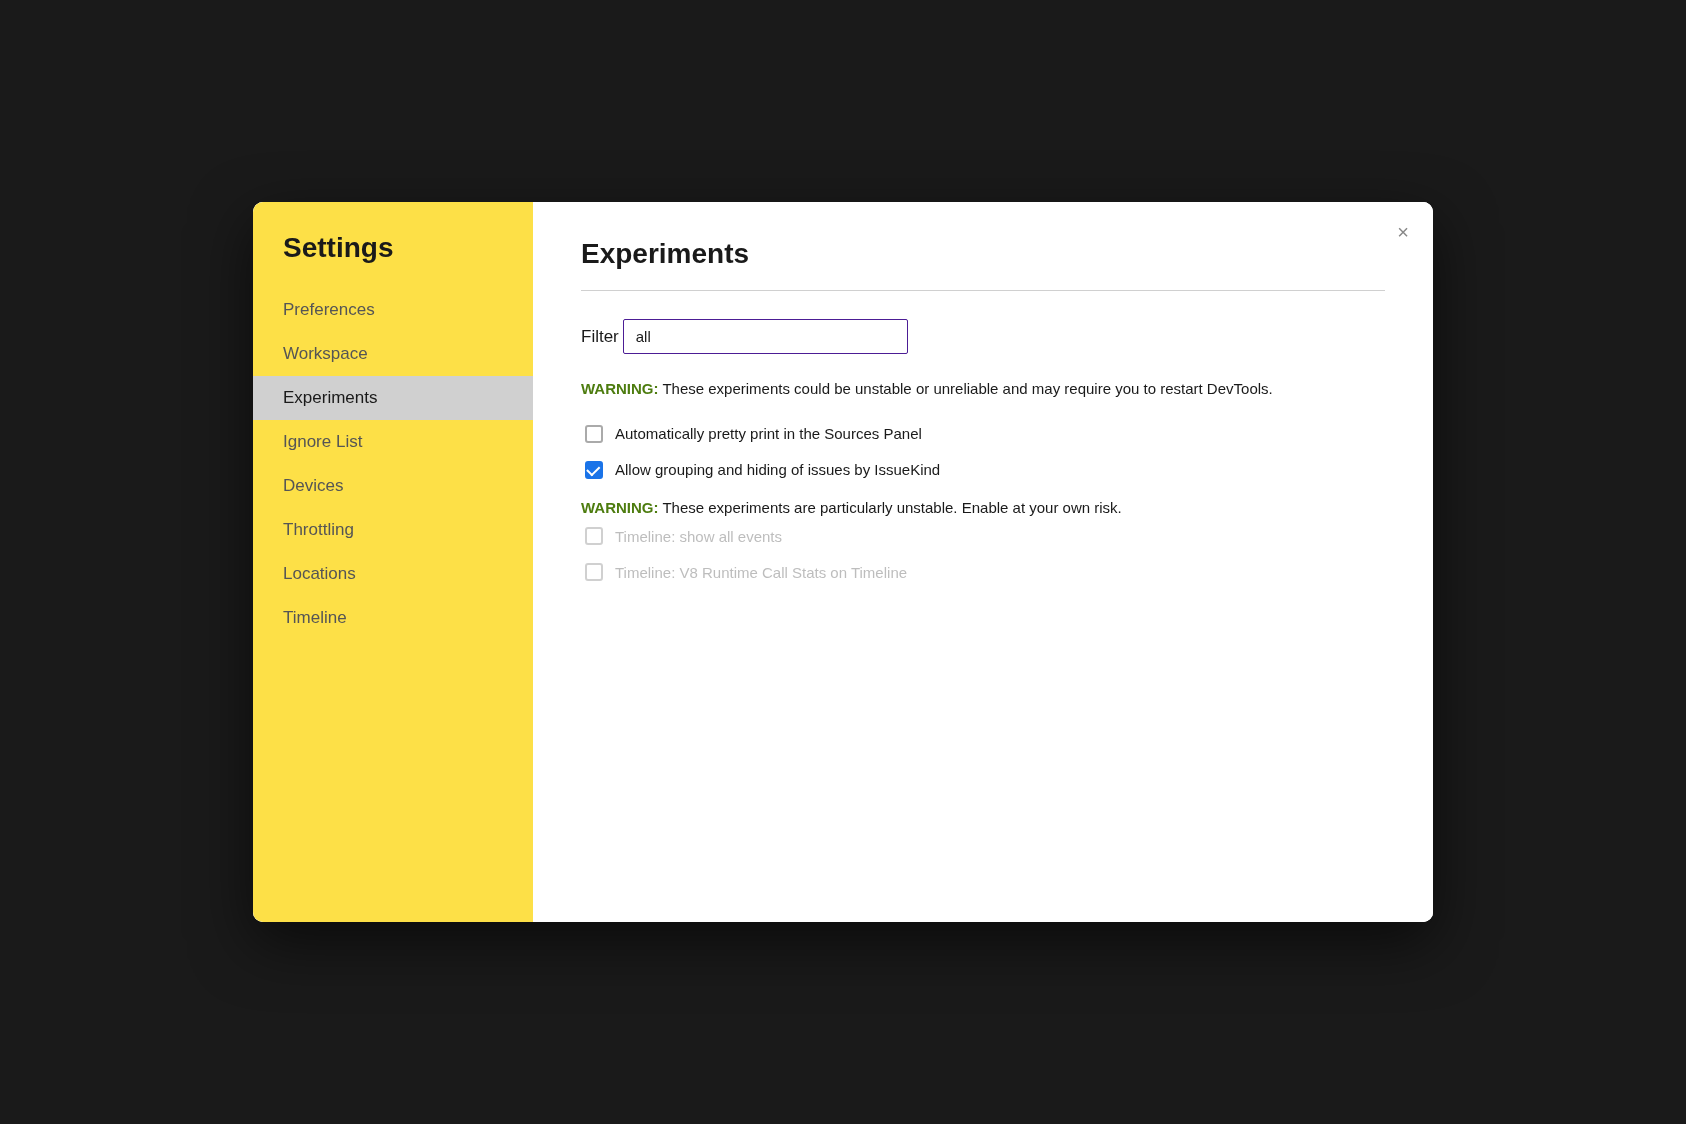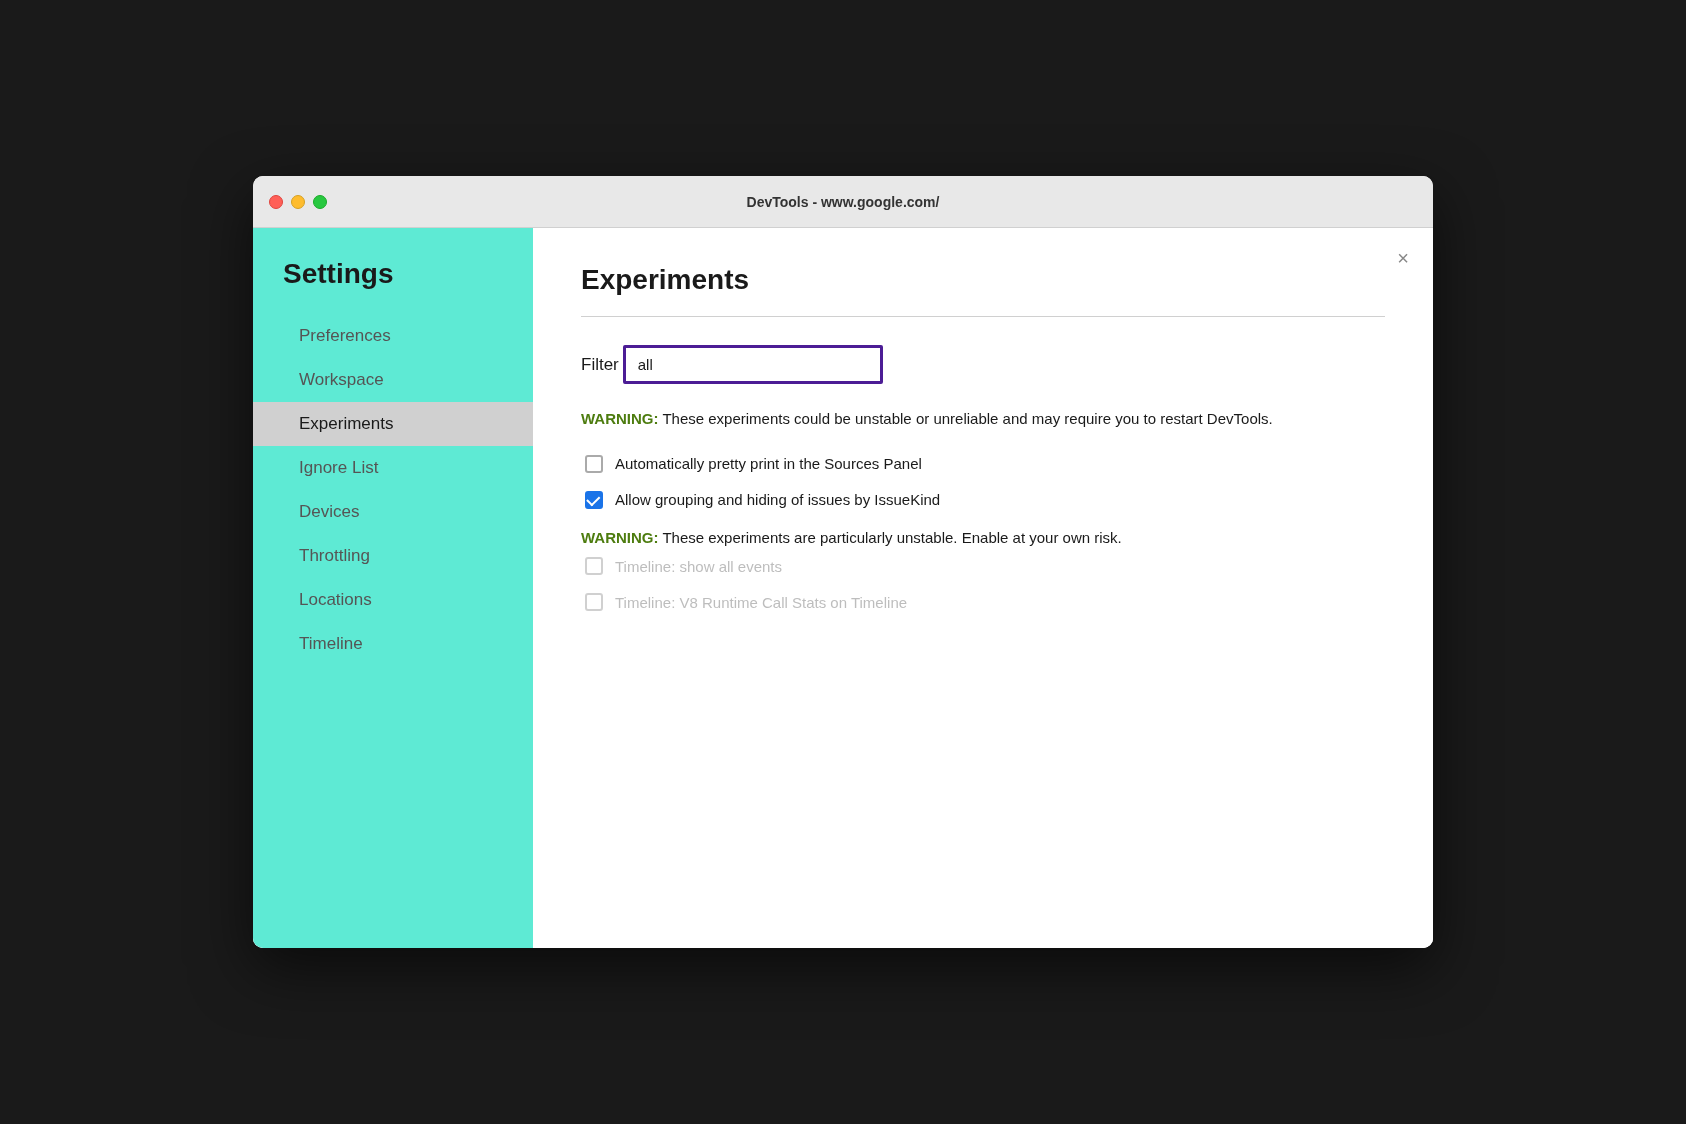--- a/index.html
+++ b/index.html
@@ -61,35 +61,35 @@
     }
 
     .window-body {
       display: flex;
       background: white;
       height: 720px;
     }
 
     .sidebar {
       width: 280px;
-      background: #5eead4;
+      background: #fde047;
       padding: 30px 0;
       flex-shrink: 0;
     }
 
     .sidebar-heading {
       font-size: 28px;
       font-weight: 700;
       color: #1a1a1a;
       padding: 0 30px 24px 30px;
     }
 
     .sidebar-item {
       display: block;
-      padding: 12px 46px;
+      padding: 12px 30px;
       font-size: 17px;
       color: #555;
       cursor: pointer;
       text-decoration: none;
     }
 
     .sidebar-item.active {
       background: #d0d0d0;
       color: #1a1a1a;
       font-weight: 500;
@@ -134,25 +134,25 @@
       gap: 4px;
       margin-bottom: 24px;
     }
 
     .filter-label {
       font-size: 17px;
       color: #1a1a1a;
     }
 
     .filter-input {
-      border: 3px solid #4c1d95;
+      border: 1px solid #4c1d95;
       border-radius: 2px;
       padding: 8px 12px;
       font-size: 15px;
-      width: 260px;
+      width: 285px;
       outline: none;
       color: #1a1a1a;
     }
 
     .warning-block {
       margin-bottom: 24px;
       font-size: 15px;
       color: #1a1a1a;
       line-height: 1.5;
     }
@@ -214,28 +214,20 @@
     .section-gap {
       margin-top: 12px;
       margin-bottom: 8px;
     }
   </style>
 </head>
 <body>
 
 <div class="window">
 
-  <div class="titlebar">
-    <div class="traffic-lights">
-      <div class="traffic-light close"></div>
-      <div class="traffic-light minimize"></div>
-      <div class="traffic-light maximize"></div>
-    </div>
-    <span class="titlebar-title">DevTools - www.google.com/</span>
-  </div>
 
   <div class="window-body">
 
     <div class="sidebar">
       <div class="sidebar-heading">Settings</div>
 
       <a class="sidebar-item">Preferences</a>
       <a class="sidebar-item">Workspace</a>
       <a class="sidebar-item active">Experiments</a>
       <a class="sidebar-item">Ignore List</a>

